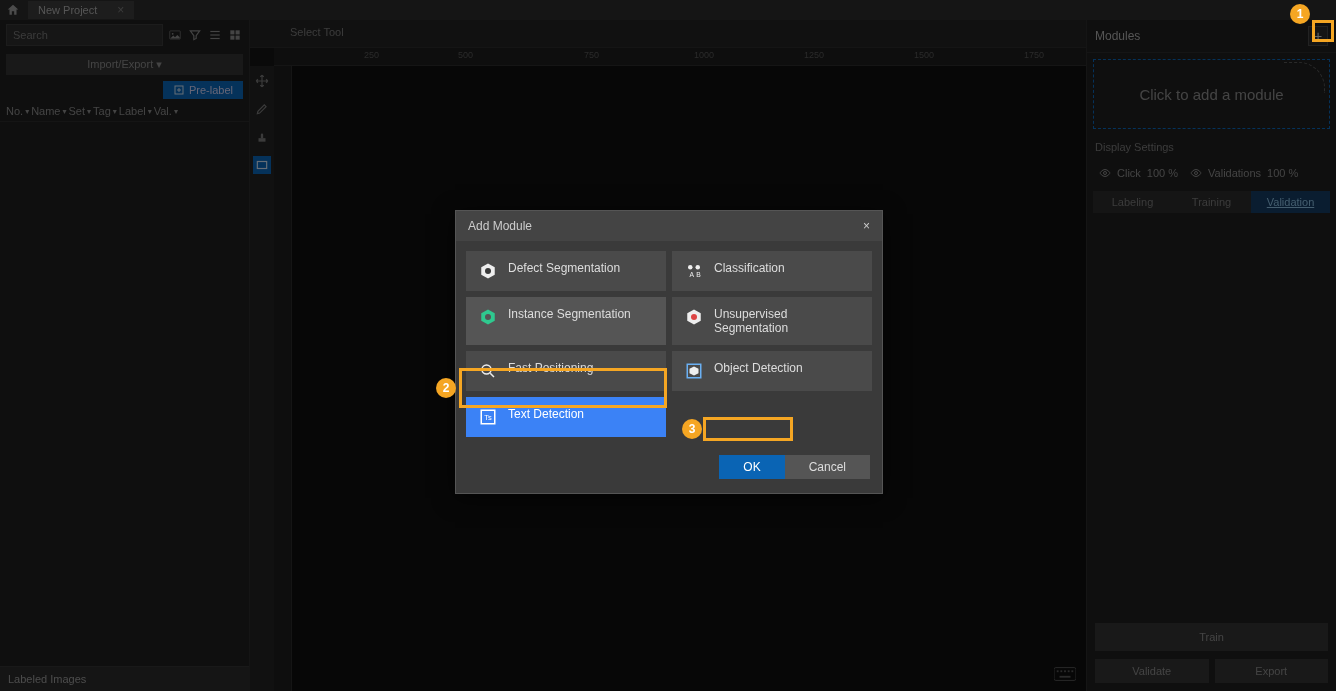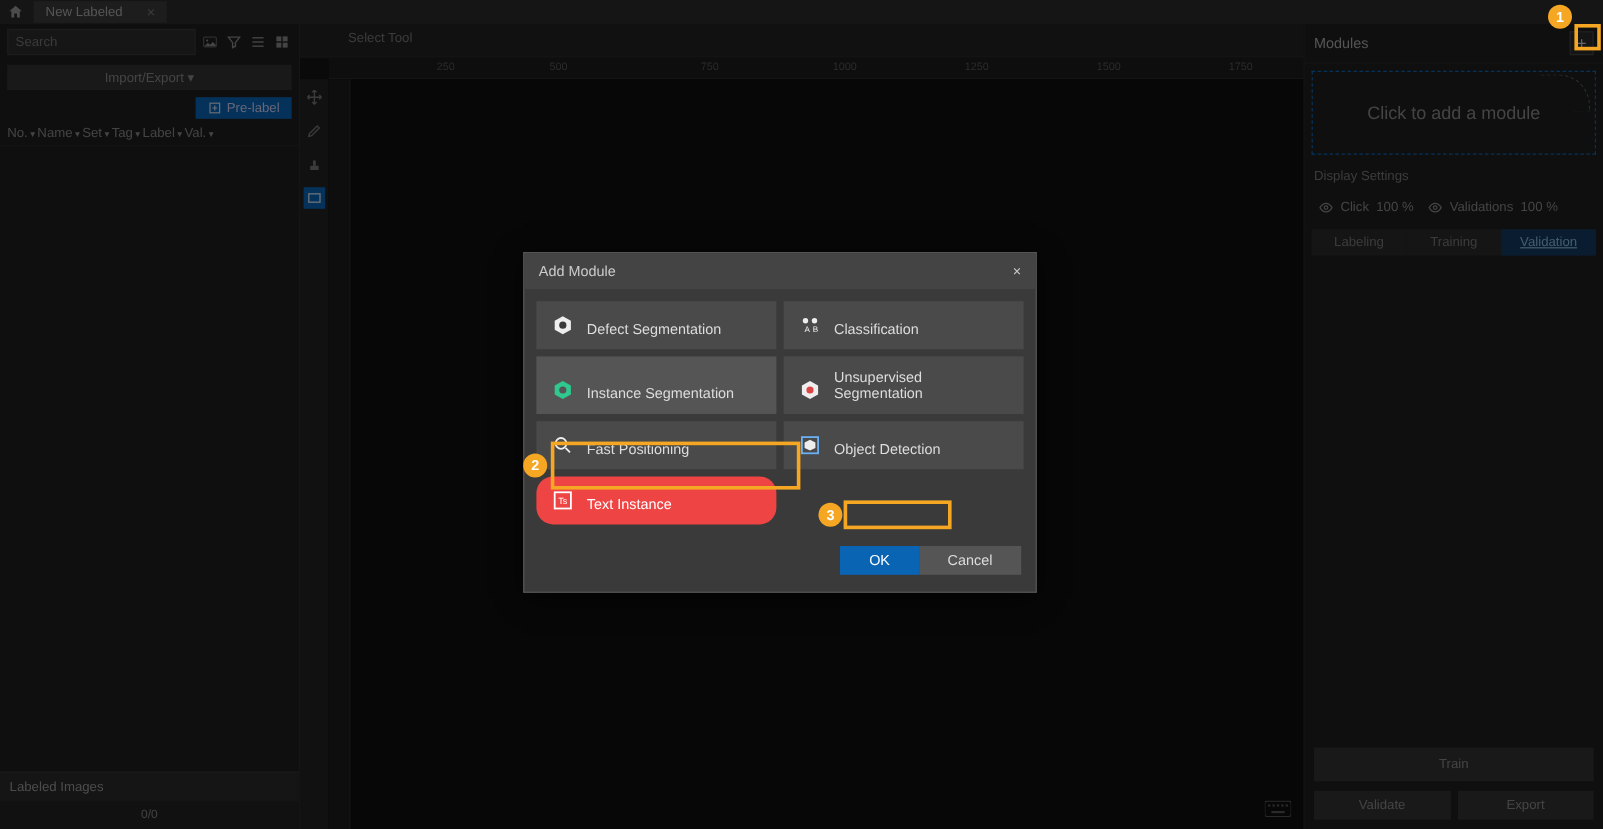--- a/index.html
+++ b/index.html
@@ -263,21 +263,21 @@
   background:#333;
   color:#888;
   padding:6px;
   text-align:center;
   font-size:11px;
 }
 
 
 .modal{
   position:absolute;
-  left:436px; top:210px;
+  left:455px; top:210px;
   width:428px;
   background:#3a3a3a;
   border:1px solid #555;
   z-index:20;
   box-shadow:0 4px 20px rgba(0,0,0,0.6);
 }
 .modal-header{
   display:flex;
   justify-content:space-between;
   align-items:center;
@@ -291,30 +291,29 @@
   display:grid;
   grid-template-columns:1fr 1fr;
   gap:6px;
   padding:10px;
 }
 .module-item{
   background:#4a4a4a;
   color:#ddd;
   padding:10px 12px;
   display:flex;
-  align-items:flex-end;
+  align-items:flex-start;
   gap:10px;
   font-size:12px;
   cursor:pointer;
 }
 .module-item.hover{ background:#555; }
 .module-item.selected{
-  background:#ef4444;
+  background:#3b82f6;
   color:#fff;
-  border-radius:14px;
 }
 .module-item .mico{
   width:20px; height:20px;
   display:flex; align-items:center; justify-content:center;
   flex-shrink:0;
 }
 .modal-footer{
   display:flex;
   justify-content:flex-end;
   padding:8px 12px 14px;
@@ -350,21 +349,21 @@
 </head>
 <body>
 
 <div class="titlebar">
   <span class="home">
     <svg viewBox="0 0 24 24" width="14" height="14" fill="#999">
         <path d="M12 3l9 8h-3v9h-4v-6h-4v6H6v-9H3z"></path>
       </svg>
   </span>
   <div class="tab">
-    <span>New Labeled</span>
+    <span>New Project</span>
     <span class="x">×</span>
   </div>
 </div>
 
 <div class="main">
 
   <div class="left">
     <div class="searchbar">
       <input type="text" placeholder="Search" style="">
       <span class="ico">
@@ -426,21 +425,20 @@
           <span>Label</span>
           <span class="arrow">▾</span>
         </div>
       <div>
           <span>Val.</span>
           <span class="arrow">▾</span>
         </div>
     </div>
     <div class="left-spacer"></div>
     <div class="labeled-bar">Labeled Images</div>
-    <div class="progress-row">0/0</div>
   </div>
 
   <div class="center">
     <div class="select-tool-bar">Select Tool</div>
     <div class="ruler-h">
       <span style="left:90px">250</span>
       <span style="left:184px">500</span>
       <span style="left:310px">750</span>
       <span style="left:420px">1000</span>
       <span style="left:530px">1250</span>
@@ -593,21 +591,21 @@
         </span>
       <span>Object Detection</span>
     </div>
     <div class="module-item selected">
       <span class="mico">
           <svg width="18" height="18" viewBox="0 0 24 24" fill="none" stroke="#fff" stroke-width="2">
             <rect x="3" y="3" width="18" height="18"></rect>
             <text x="7" y="16" font-size="10" fill="#fff" stroke="none">Ts</text>
           </svg>
         </span>
-      <span>Text Instance</span>
+      <span>Text Detection</span>
     </div>
   </div>
   <div class="modal-footer">
     <div class="btn ok">OK</div>
     <div class="btn cancel">Cancel</div>
   </div>
 </div>
 
 <div class="hl" style="left:1312px; top:20px; width:22px; height:22px;"></div>
 <div class="badge" style="left:1290px; top:4px;">1</div>

